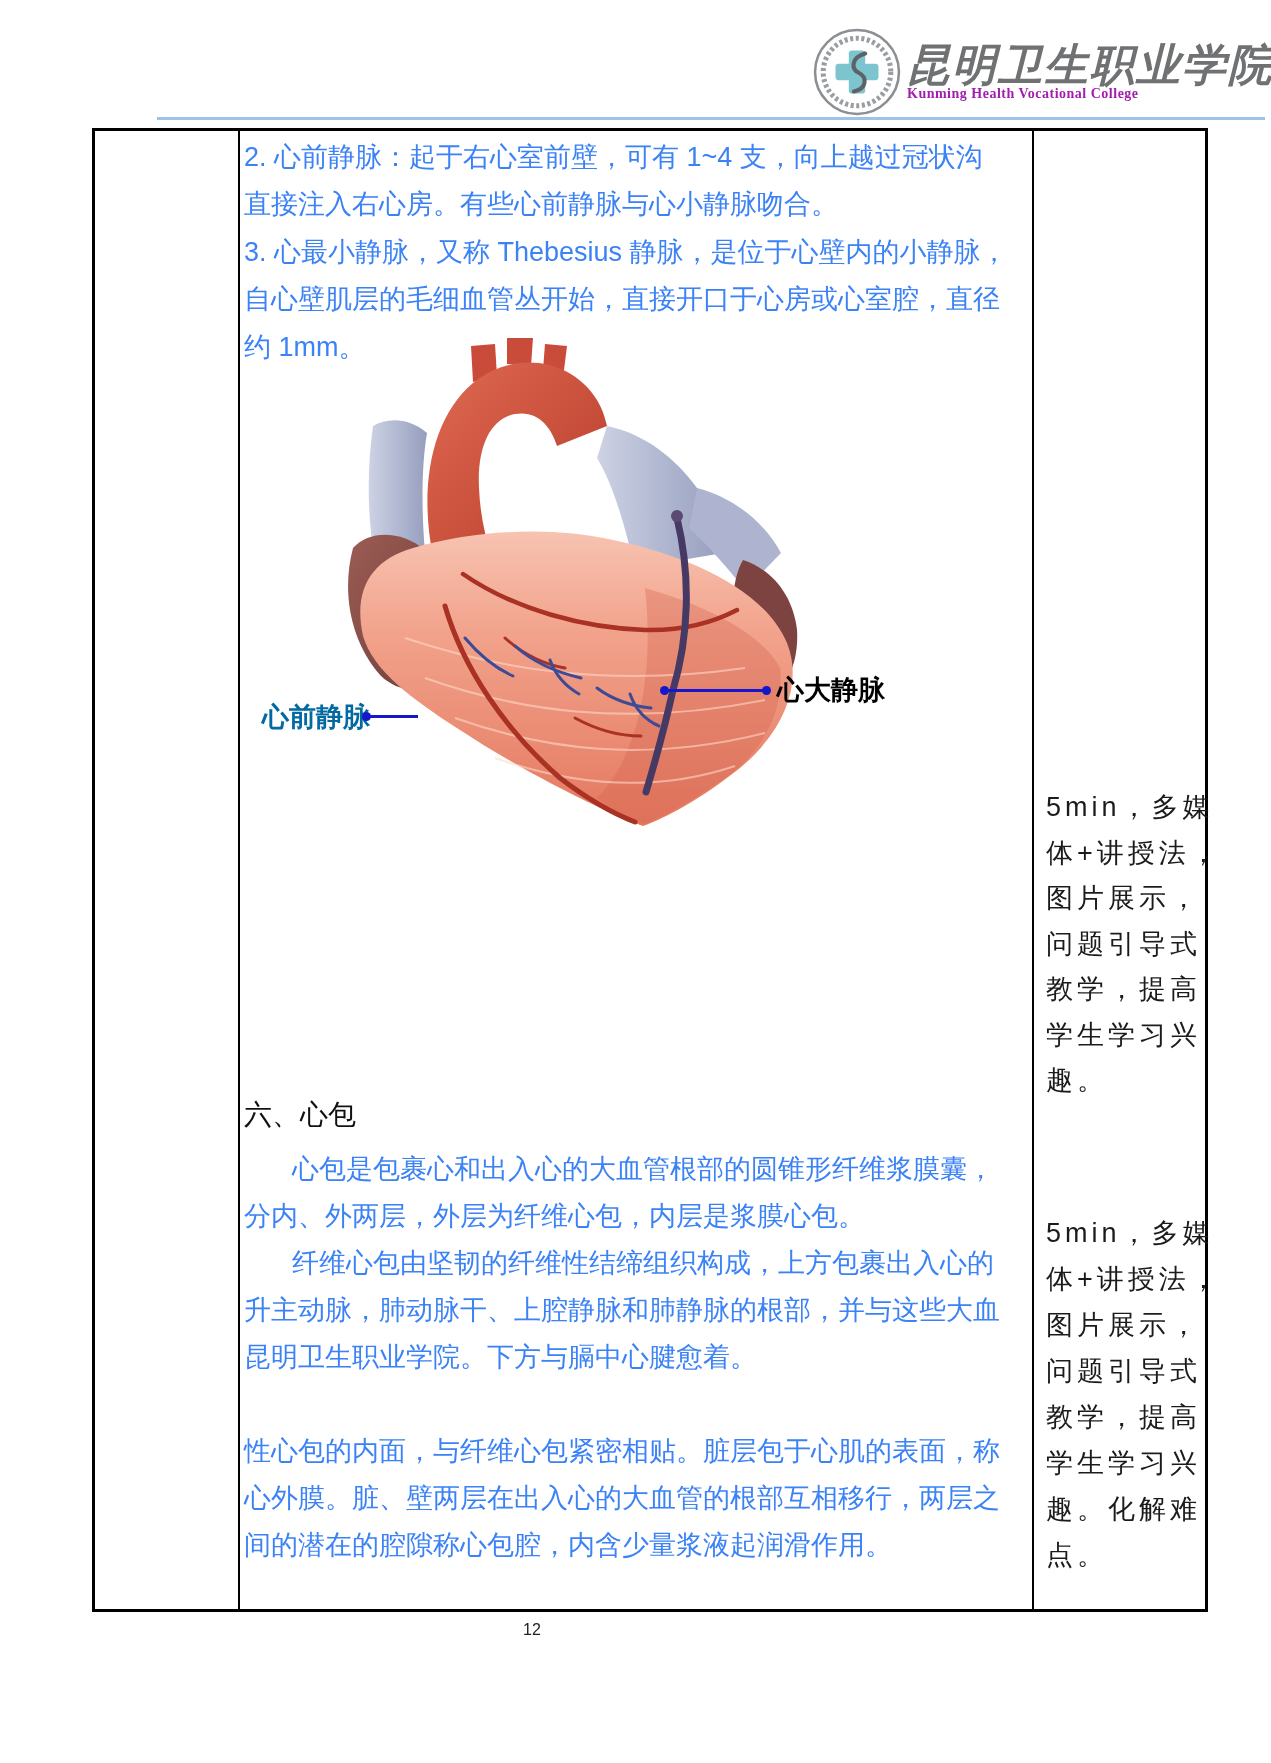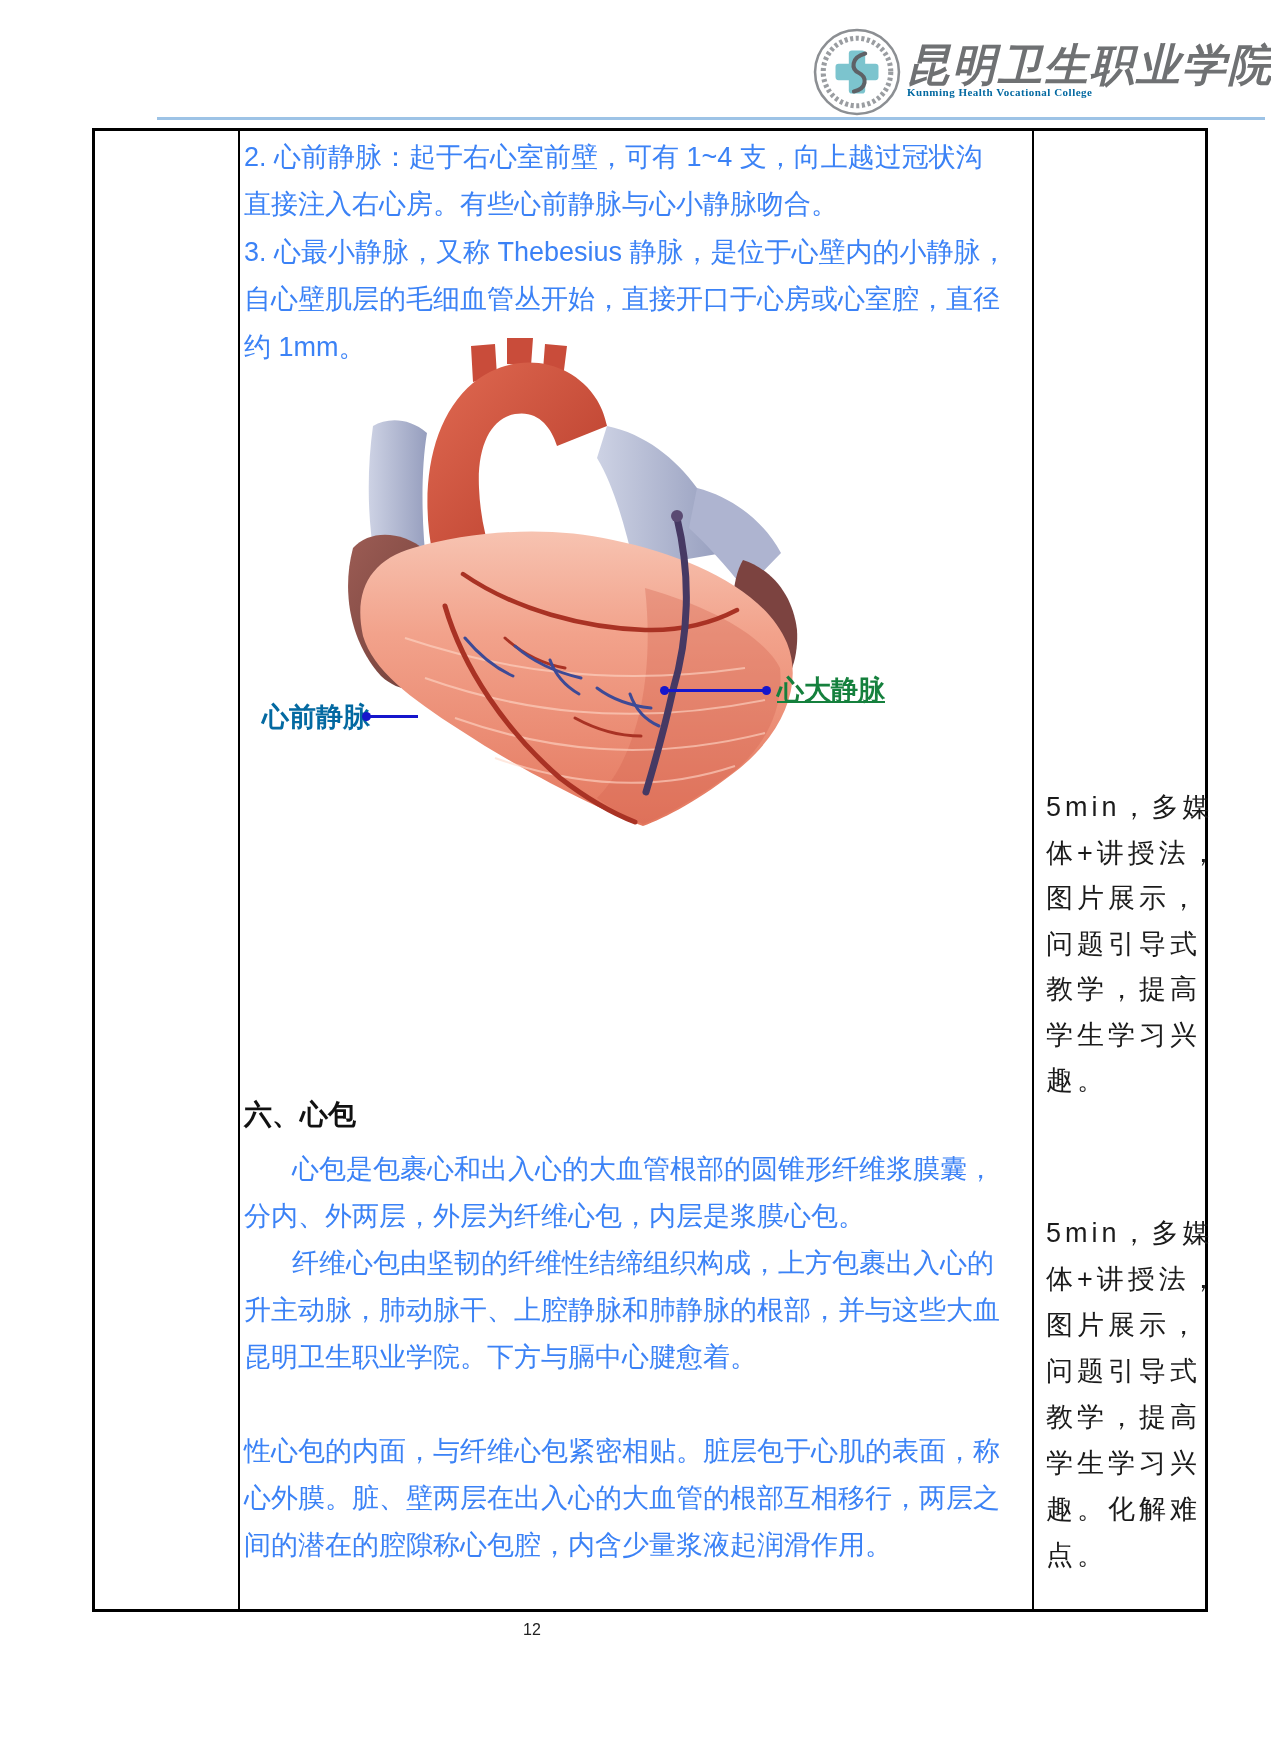--- a/index.html
+++ b/index.html
@@ -4,43 +4,43 @@
 <style>
   html,body{margin:0;padding:0;background:#ffffff;}
   .page{position:relative;width:1271px;height:1763px;background:#fff;
         font-family:"Liberation Sans",sans-serif;color:#1c1c1c;overflow:hidden;}
 
   
   .seal{position:absolute;left:813px;top:28px;width:88px;height:88px;}
   .cn-name{position:absolute;left:906px;top:36px;width:380px;font-family:"Liberation Serif",serif;
            font-size:44px;font-weight:bold;font-style:italic;color:#6f7173;letter-spacing:2px;white-space:nowrap;}
   .en-name{position:absolute;left:907px;top:86px;font-family:"Liberation Serif",serif;
-           font-size:11px;font-weight:bold;color:#0369a1;letter-spacing:0.5px;white-space:nowrap;}
+           font-size:14px;font-weight:bold;color:#a21caf;letter-spacing:0.5px;white-space:nowrap;}
   .header-rule{position:absolute;left:157px;top:117px;width:1108px;height:3px;background:#9DC3E6;}
 
   
   .table-frame{position:absolute;left:92px;top:128px;width:1116px;height:1484px;
                border:3px solid #000;box-sizing:border-box;}
   .v-div{position:absolute;top:128px;width:2px;height:1484px;background:#000;}
   .v-div.d1{left:238px;}
   .v-div.d2{left:1032px;}
 
   
   .line{position:absolute;left:244px;font-size:27px;line-height:36px;white-space:nowrap;color:#3b82f6;}
   .line.indent{left:292px;}
-  .sec-title{position:absolute;left:244px;font-size:28px;font-weight:bold;white-space:nowrap;color:#111;text-align:center;}
+  .sec-title{position:absolute;left:244px;font-size:28px;font-weight:normal;white-space:nowrap;color:#111;text-align:center;}
 
   
   .note-line{position:absolute;left:1046px;font-size:27px;letter-spacing:4px;white-space:nowrap;color:#1b1b1b;}
 
   
   .heart-fig{position:absolute;left:345px;top:338px;width:460px;height:500px;}
   .fig-label{position:absolute;font-size:27px;font-weight:bold;white-space:nowrap;}
   .fig-label.black{color:#0369a1;text-align:center;}
-  .fig-label.blue{color:#15803d;text-decoration:underline;}
+  .fig-label.blue{color:#000000;}
   .leader{position:absolute;height:3px;background:#1616CC;}
   .leader-dot{position:absolute;width:9px;height:9px;border-radius:50%;background:#1616CC;}
 
   
   .page-num{position:absolute;left:500px;top:1621px;width:64px;text-align:center;
             font-size:16px;color:#222;}
 </style>
 </head>
 <body>
 

